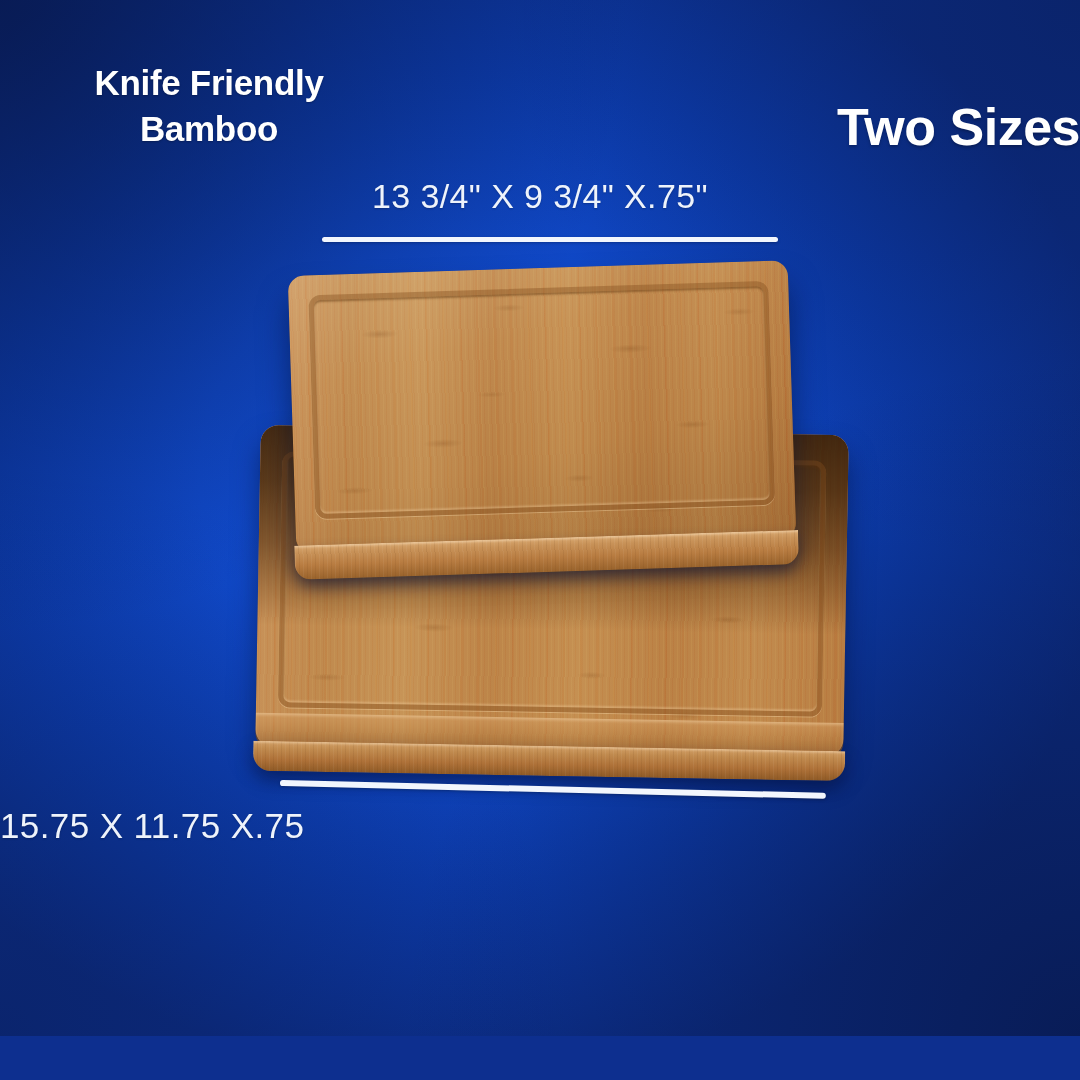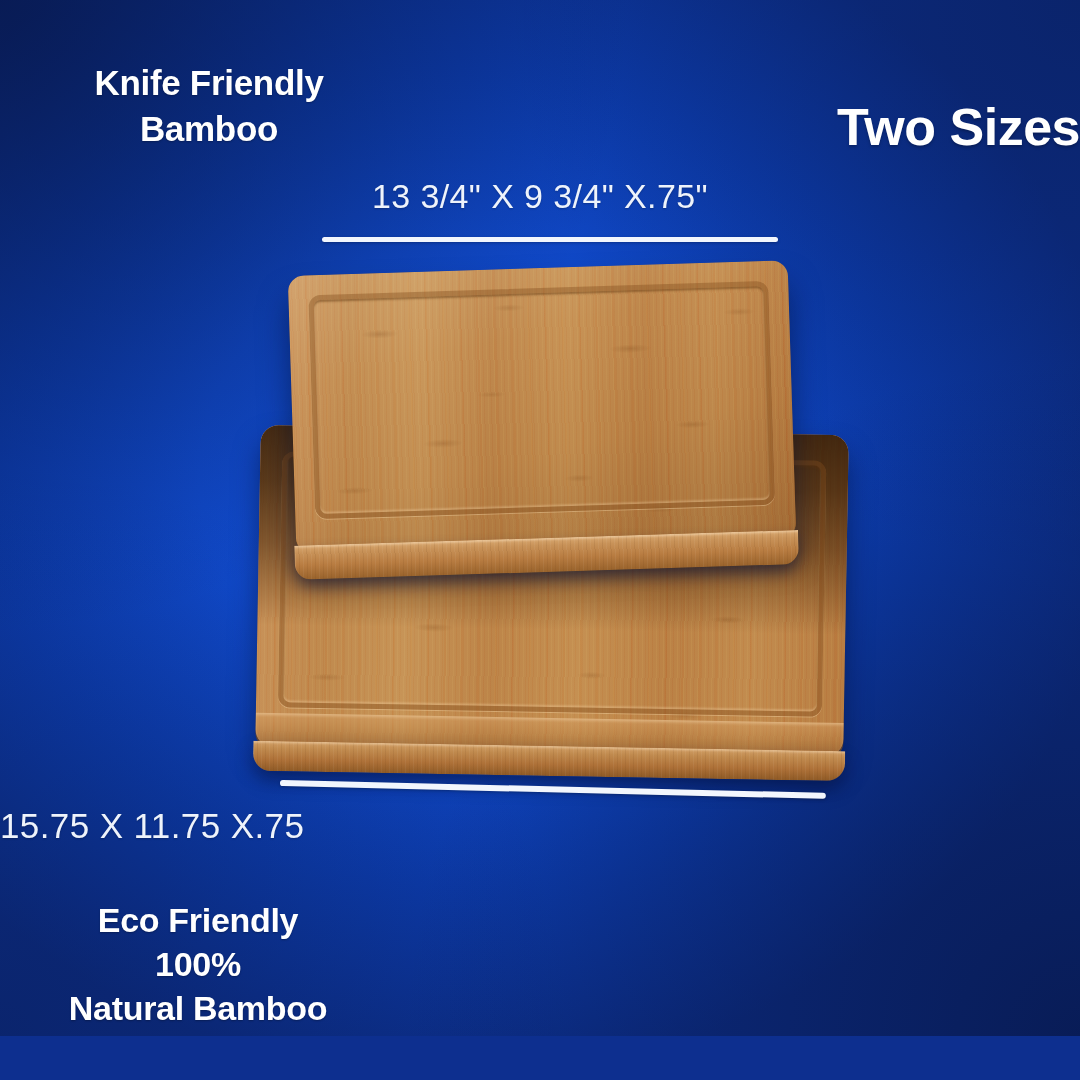--- a/index.html
+++ b/index.html
@@ -383,18 +383,15 @@
   <div id="headline">Two Sizes</div>
 
   <div class="dim" id="dim-top">13 3/4" X 9 3/4" X.75"</div>
 
   <div class="rule" id="rule-top"></div>
 
   <div class="rule" id="rule-bottom"></div>
 
   <div class="dim" id="dim-bottom">15.75 X 11.75 X.75</div>
 
-  <div class="tag" id="tag-eco">Eco Friendly
-100%
-Natural Bamboo</div>
 
 
 </div>
 
 </body></html>

